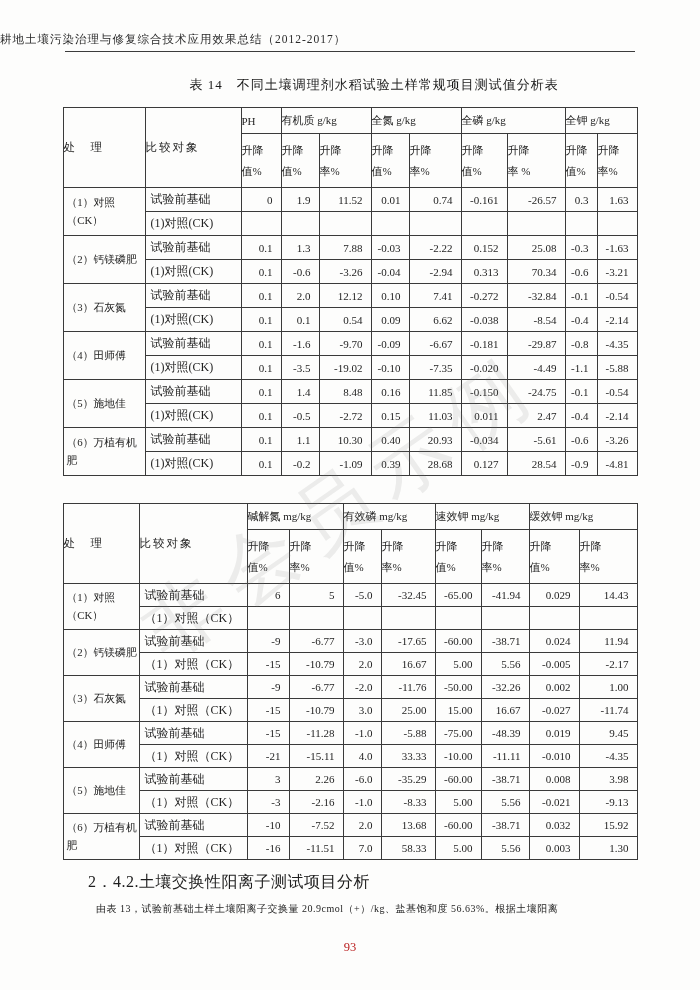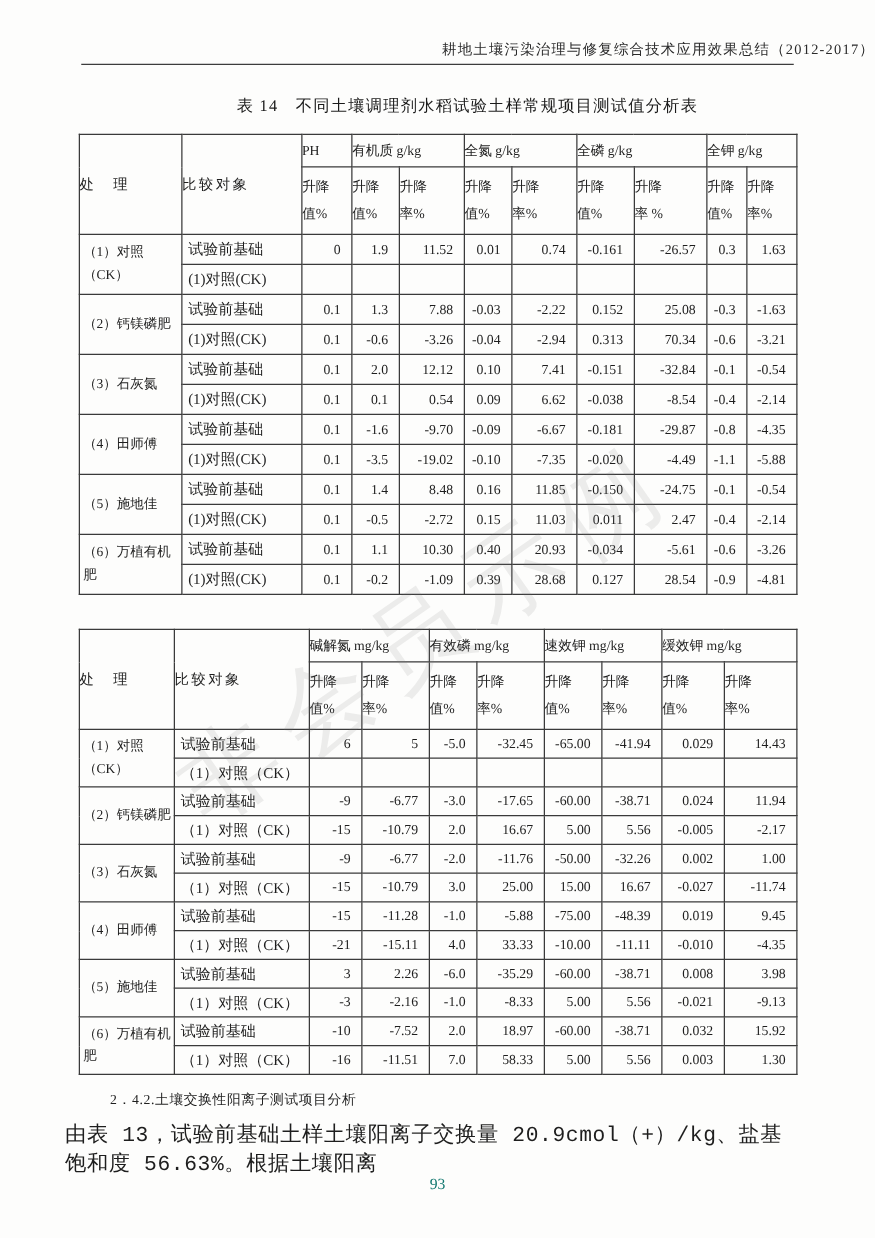--- a/index.html
+++ b/index.html
@@ -7,21 +7,21 @@
   body {
     width:700px; height:990px;
     background:#fdfdfc;
     font-family:"Liberation Serif","DejaVu Serif",serif;
     color:#1e1e1e;
     position:relative;
     overflow:hidden;
   }
   .page-header-text{
     margin-top:32px;
-    text-align:right;
+    text-align:left;
     font-size:11.5px;
     letter-spacing:1px;
     color:#2a2a2a;
   }
   .header-rule{
     width:570px;
     margin:4px auto 0 auto;
     border-bottom:1.5px solid #3c3c3c;
   }
   .table-title{
@@ -73,36 +73,35 @@
   }
   .num-cell{
     text-align:right;
     padding-right:8px;
     font-size:11px;
     font-family:"Liberation Serif","DejaVu Serif",serif;
     white-space:nowrap;
   }
   .footer-section{
     margin:12px 0 0 88px;
-    font-size:11px;
+    font-size:16px;
     letter-spacing:0.5px;
   }
   .footer-paragraph{
-    margin:9px 66px 0 52px;
-    font-size:17px;
+    margin:9px 66px 0 96px;
+    font-size:10px;
     letter-spacing:0.5px;
-    font-family:Liberation Mono, monospace;
   }
   .page-number{
     position:absolute;
     left:0; right:0;
     top:940px;
     text-align:center;
     font-size:12.5px;
-    color:#0f766e;
+    color:#b91c1c;
   }
   .watermark{
     position:absolute;
     top:455px;
     left:40px;
     width:600px;
     text-align:center;
     transform:rotate(-35deg);
     font-size:78px;
     letter-spacing:14px;
@@ -218,21 +217,21 @@
         <td class="num-cell">-3.21</td>
       </tr>
       <tr>
         <td class="treatment-cell" rowspan="2">（3）石灰氮</td>
         <td class="compare-cell">试验前基础</td>
         <td class="num-cell">0.1</td>
         <td class="num-cell">2.0</td>
         <td class="num-cell">12.12</td>
         <td class="num-cell">0.10</td>
         <td class="num-cell">7.41</td>
-        <td class="num-cell">-0.151</td>
+        <td class="num-cell">-0.272</td>
         <td class="num-cell">-32.84</td>
         <td class="num-cell">-0.1</td>
         <td class="num-cell">-0.54</td>
       </tr>
       <tr>
         <td class="compare-cell">(1)对照(CK)</td>
         <td class="num-cell">0.1</td>
         <td class="num-cell">0.1</td>
         <td class="num-cell">0.54</td>
         <td class="num-cell">0.09</td>
@@ -476,21 +475,21 @@
         <td class="num-cell">5.56</td>
         <td class="num-cell">-0.021</td>
         <td class="num-cell">-9.13</td>
       </tr>
       <tr>
         <td class="treatment-cell" rowspan="2">（6）万植有机肥</td>
         <td class="compare-cell">试验前基础</td>
         <td class="num-cell">-10</td>
         <td class="num-cell">-7.52</td>
         <td class="num-cell">2.0</td>
-        <td class="num-cell">18.97</td>
+        <td class="num-cell">13.68</td>
         <td class="num-cell">-60.00</td>
         <td class="num-cell">-38.71</td>
         <td class="num-cell">0.032</td>
         <td class="num-cell">15.92</td>
       </tr>
       <tr>
         <td class="compare-cell">（1）对照（CK）</td>
         <td class="num-cell">-16</td>
         <td class="num-cell">-11.51</td>
         <td class="num-cell">7.0</td>

